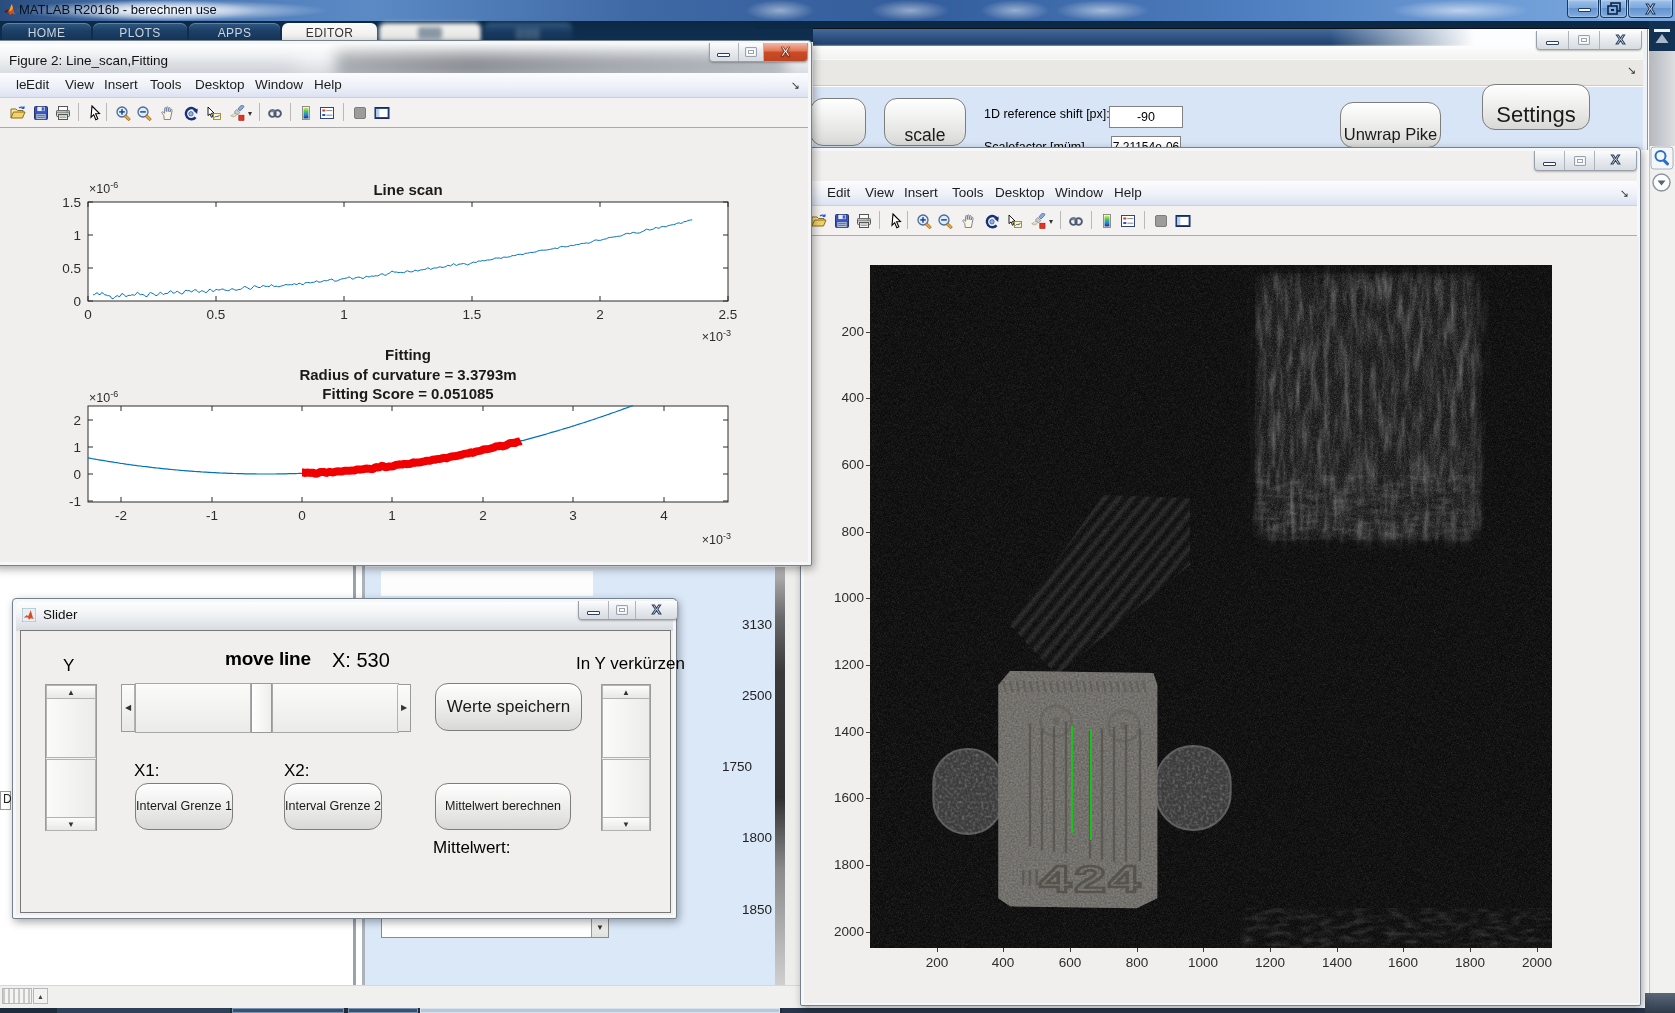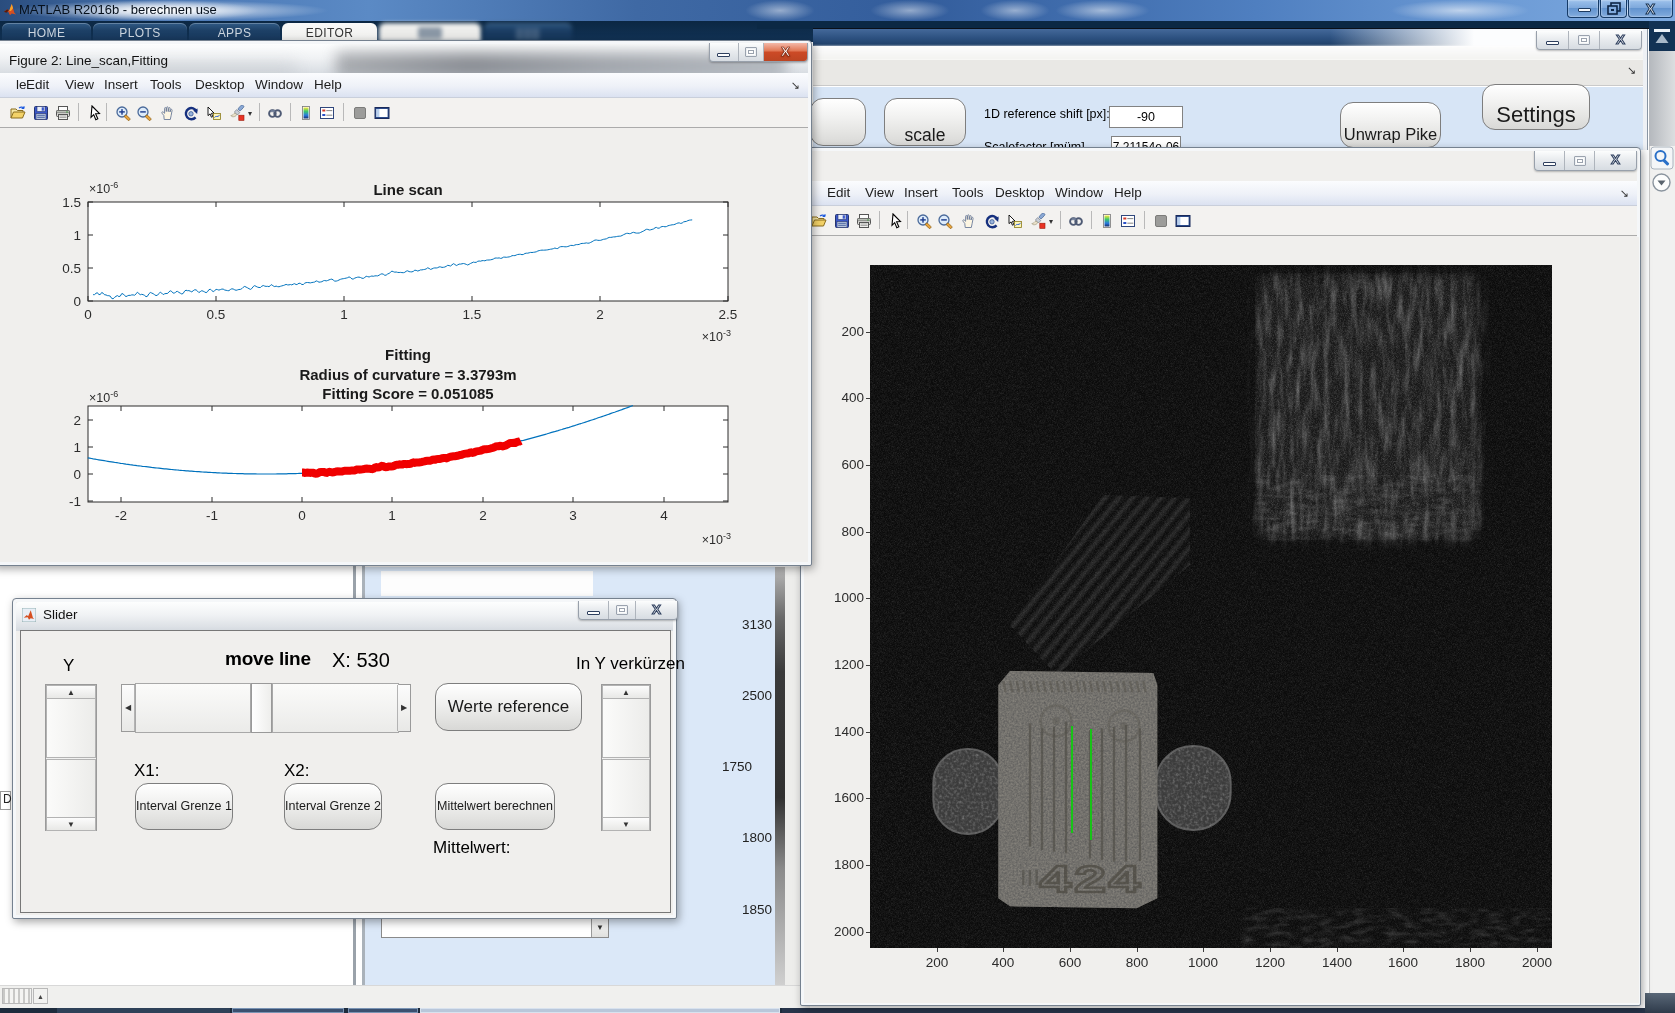--- a/index.html
+++ b/index.html
@@ -691,27 +691,27 @@
       </div>
       <div class="lbl" style="left:212px;top:49px;font-size:19px;font-weight:bold;letter-spacing:-0.2px">move line</div>
       <div class="lbl" style="left:319px;top:50px;font-size:20px">X: 530</div>
       <div class="abs" style="left:108px;top:85px;width:290px;height:48px;border:1px solid #9a9a9a;background:#f1f1f0">
         <div class="abs" style="left:0;top:0;width:13px;height:46px;background:linear-gradient(#fcfcfc,#e8e8e6);border-right:1px solid #b3b3b3;font-size:8px;color:#333;text-align:center;line-height:46px">◀</div>
         <div class="abs" style="left:13px;top:-2px;width:116px;height:50px;border:1px solid #a8a8a8;background:linear-gradient(#fbfbfa,#ebebe9)"></div>
         <div class="abs" style="left:129px;top:-2px;width:21px;height:50px;border:1px solid #999;background:linear-gradient(90deg,#ffffff,#eeeeec)"></div>
         <div class="abs" style="left:150px;top:-2px;width:127px;height:50px;border:1px solid #a8a8a8;background:linear-gradient(#fbfbfa,#ebebe9)"></div>
         <div class="abs" style="right:0;top:0;width:13px;height:46px;background:linear-gradient(#fcfcfc,#e8e8e6);border-left:1px solid #b3b3b3;font-size:8px;color:#333;text-align:center;line-height:46px">▶</div>
       </div>
-      <div class="ubtn" style="left:422px;top:84px;width:147px;height:48px;font-size:17px;line-height:46px">Werte reference</div>
+      <div class="ubtn" style="left:422px;top:84px;width:147px;height:48px;font-size:17px;line-height:46px">Werte speichern</div>
       <div class="lbl" style="left:563px;top:55px;font-size:17px">In Y verkürzen</div>
       <div class="vscroll" style="left:588px;top:85px;width:50px;height:147px">
         <div class="varrow" style="top:0">▲</div>
         <div class="vtrack" style="top:13px;height:60px"></div>
         <div class="vtrack" style="top:74px;height:59px"></div>
         <div class="varrow" style="top:132px">▼</div>
       </div>
       <div class="lbl" style="left:121px;top:162px;font-size:17px">X1:</div>
       <div class="lbl" style="left:271px;top:162px;font-size:17px">X2:</div>
       <div class="ubtn" style="left:122px;top:184px;width:98px;height:47px;font-size:12.5px;line-height:45px">Interval Grenze 1</div>
       <div class="ubtn" style="left:271px;top:184px;width:98px;height:47px;font-size:12.5px;line-height:45px">Interval Grenze 2</div>
-      <div class="ubtn" style="left:422px;top:184px;width:120px;height:47px;font-size:12.5px;line-height:45px">Mittelwert berechnen</div>
+      <div class="ubtn" style="left:422px;top:184px;width:136px;height:47px;font-size:12.5px;line-height:45px">Mittelwert berechnen</div>
       <div class="lbl" style="left:420px;top:239px;font-size:17px">Mittelwert:</div>
     </div>
   </div>
 </body></html>

